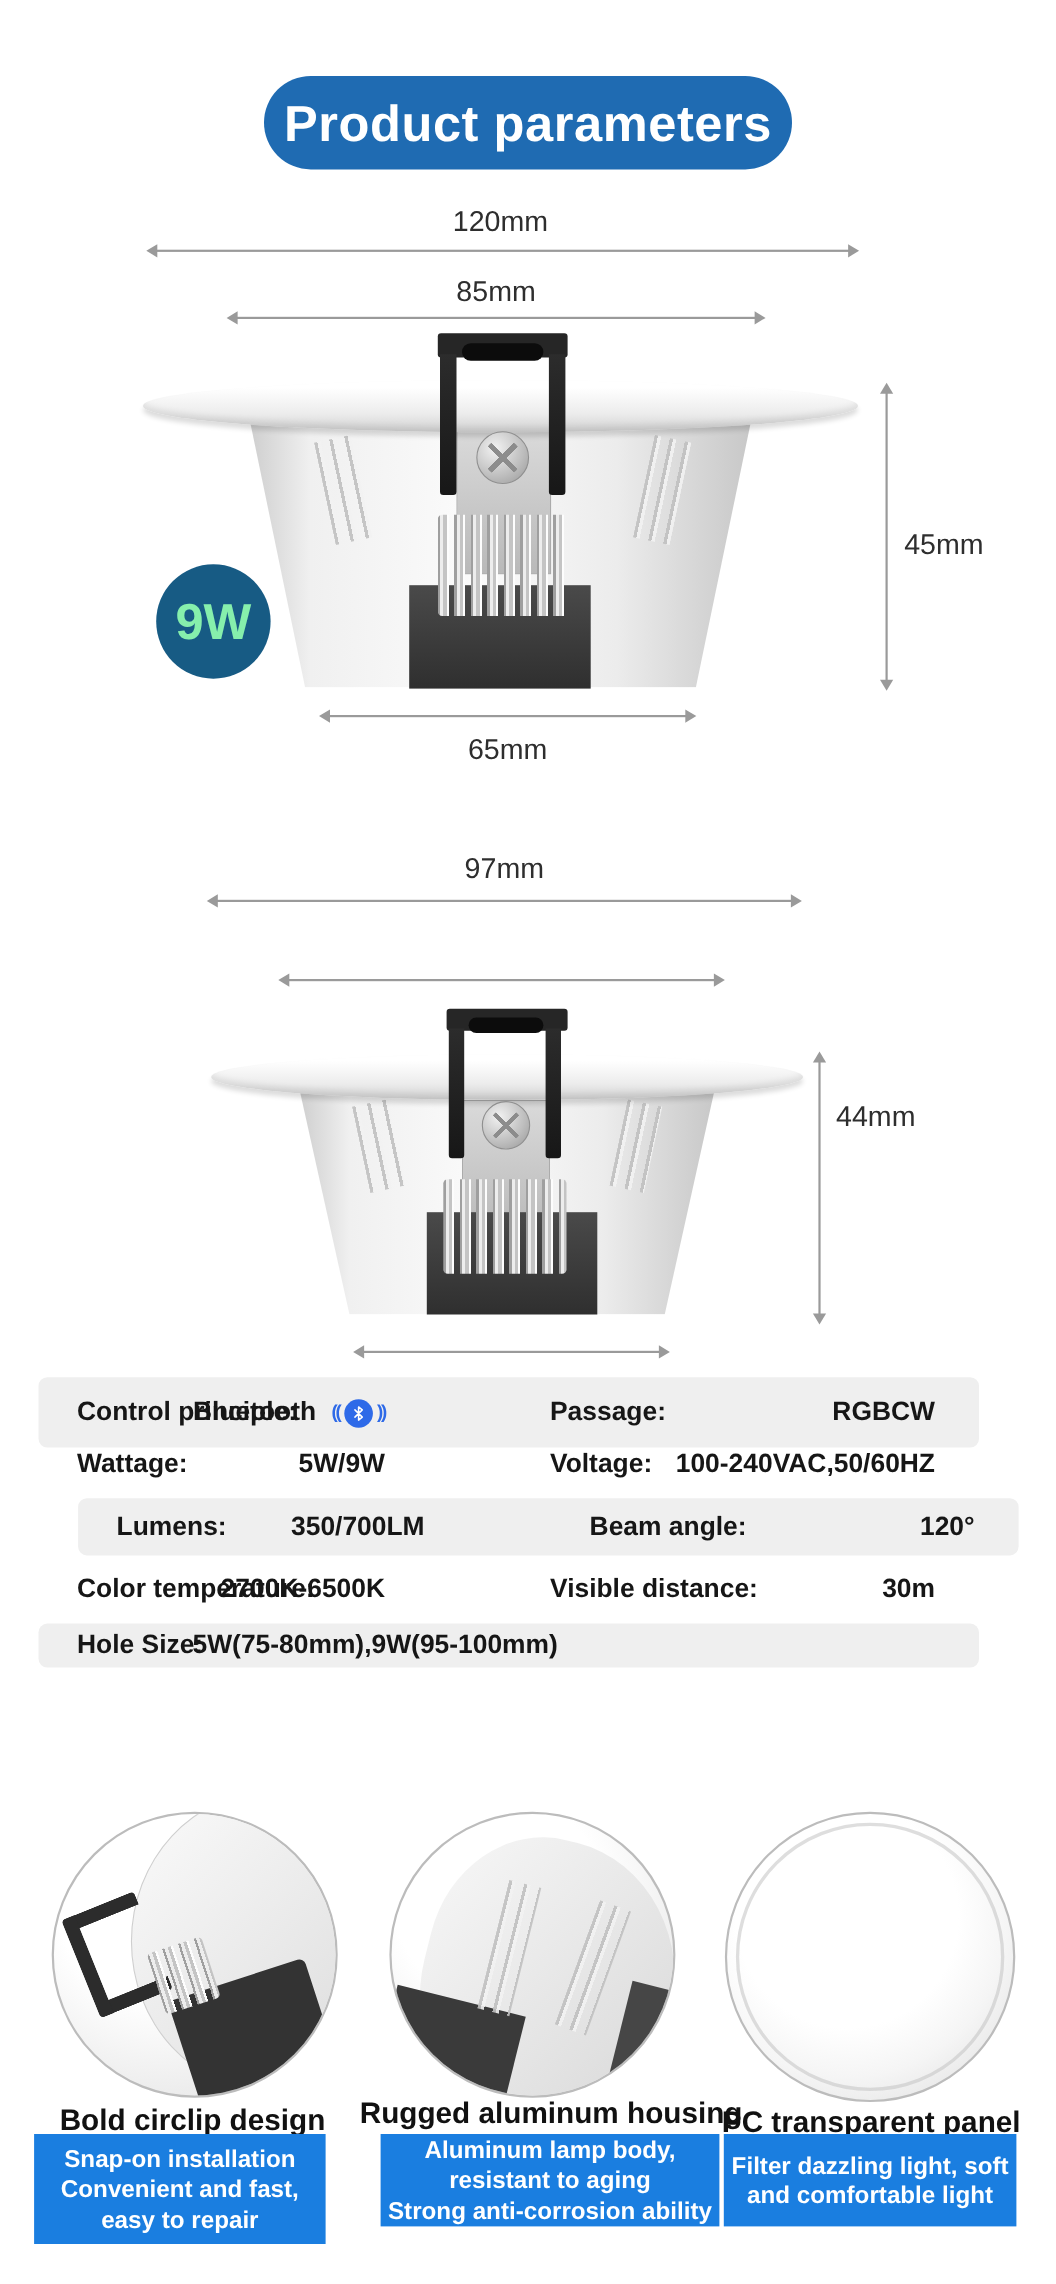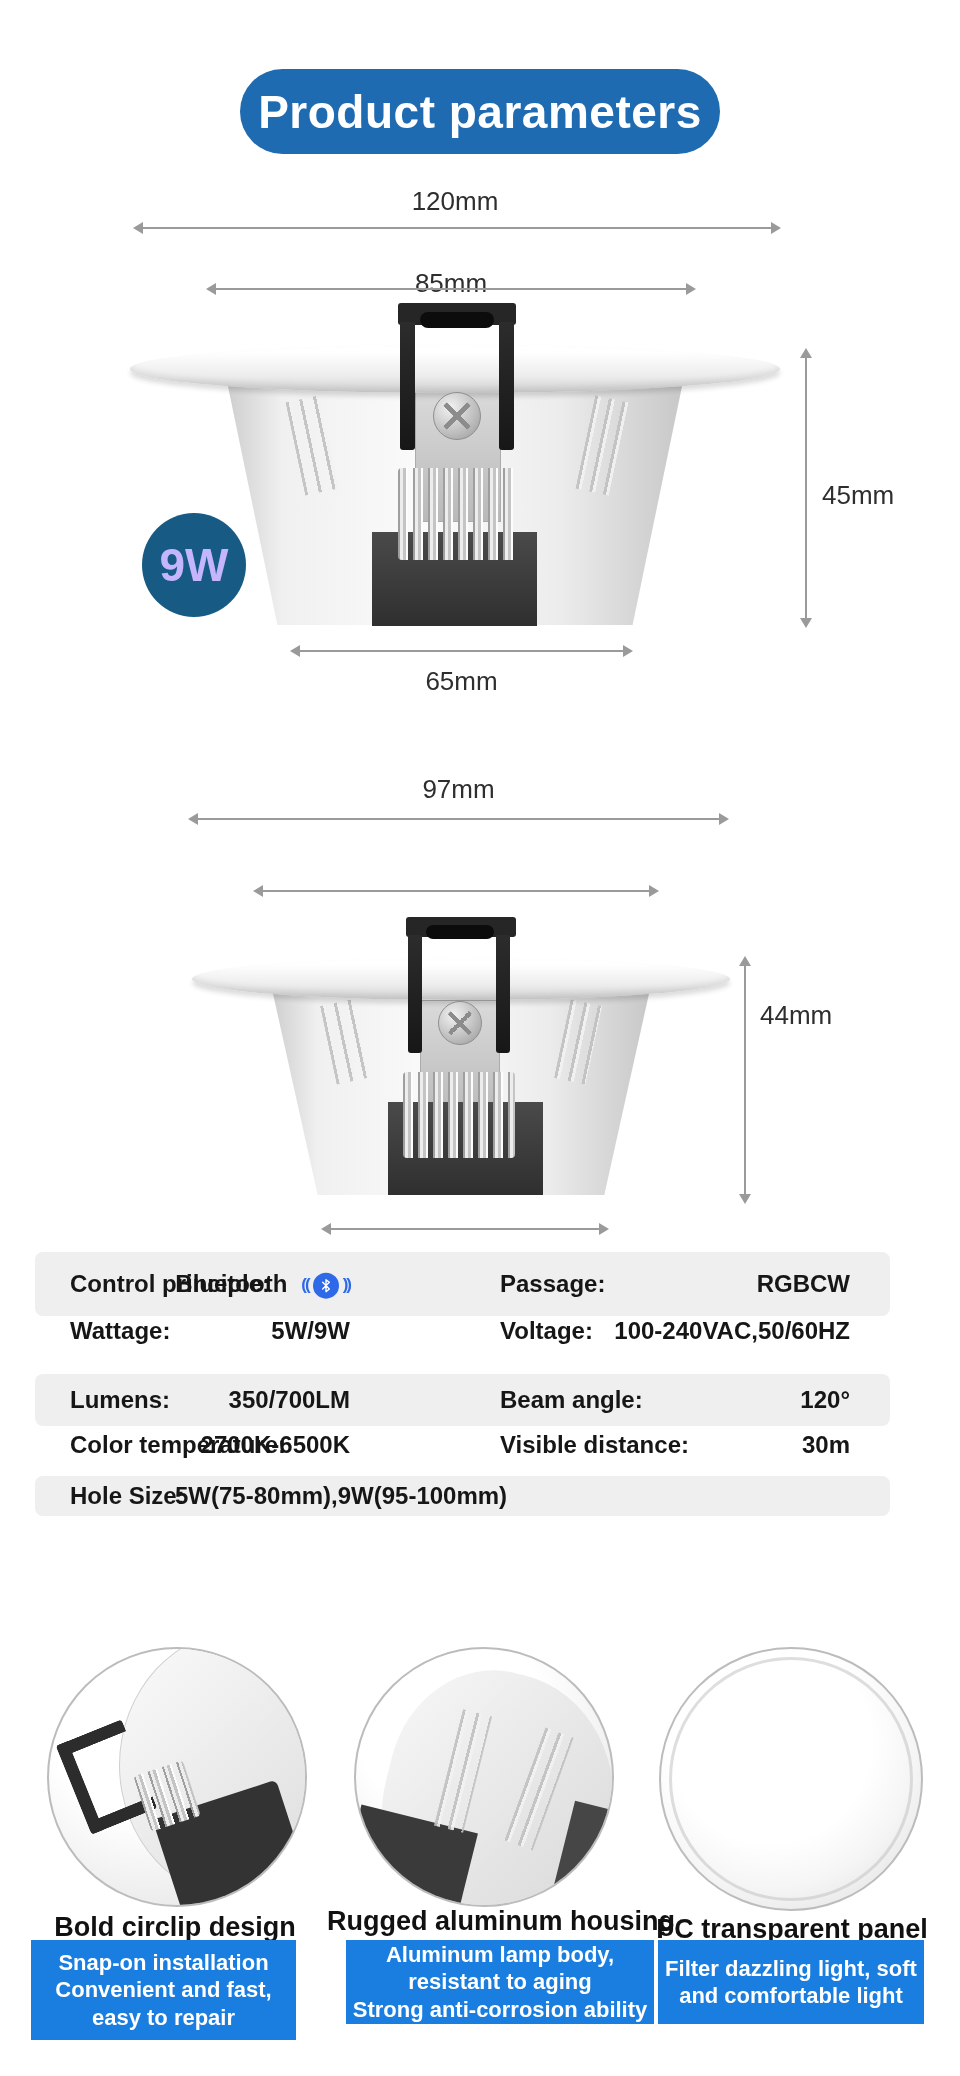--- a/index.html
+++ b/index.html
@@ -46,21 +46,21 @@
   .plate{background:linear-gradient(180deg,#dadada,#b9b9b9);border:1px solid #ababab;z-index:2;}
   .screw{border-radius:50%;border:1px solid #8f8f8f;z-index:4;
          background:radial-gradient(circle at 35% 32%,#f2f2f2,#bdbdbd 60%,#979797);}
   .screw::after{content:"";position:absolute;inset:6px;border-radius:50%;
          background:linear-gradient(45deg,transparent 45%,#8c8c8c 45% 55%,transparent 55%),
                     linear-gradient(-45deg,transparent 45%,#8c8c8c 45% 55%,transparent 55%);}
   .springs{z-index:4;border-radius:4px;
          background:repeating-linear-gradient(90deg,#9f9f9f 0 2px,#ededed 2px 5px,#c4c4c4 5px 8px,#fdfdfd 8px 10px,transparent 10px 15px);}
   .dark-panel{background:linear-gradient(180deg,#4a4a4a,#2f2f2f);z-index:2;}
   .badge{border-radius:50%;background:var(--badge-bg);display:flex;align-items:center;justify-content:center;z-index:7;}
-  .badge span{color:#c4b5fd;font-size:46px;font-weight:bold;}
+  .badge span{color:#86efac;font-size:46px;font-weight:bold;}
 
   
   .spec-table{left:35px;top:1252px;width:855px;height:271px;font-size:24px;font-weight:bold;color:#161616;}
   .spec-row{position:absolute;left:0;width:100%;}
   .spec-row.alt{background:var(--table-row-alt);border-radius:8px;}
   .spec-cell{position:absolute;top:50%;transform:translateY(-50%);white-space:nowrap;}
   .c1l{left:35px;}
   .c1v{right:540px;}
   .c2l{left:465px;}
   .c2v{right:40px;}
@@ -84,21 +84,21 @@
 
 <div id="page">
 
   <div class="abs title-pill">
     <span>Product parameters</span>
   </div>
 
   <div class="abs dim-label" style="left:155px;top:186px;width:600px;">120mm</div>
   <div class="abs dim-h" style="left:137px;top:227px;width:640px;"></div>
 
-  <div class="abs dim-label" style="left:210px;top:250px;width:482px;margin-top:18px;">85mm</div>
+  <div class="abs dim-label" style="left:210px;top:250px;width:482px;">85mm</div>
   <div class="abs dim-h" style="left:210px;top:288px;width:482px;"></div>
 
   <div>
     <div class="art lamp-body" style="left:215px;top:370px;width:480px;height:255px;clip-path:polygon(2% 0,98% 0,87% 100%,13% 100%);"></div>
     <div class="art fins" style="left:295px;top:398px;width:34px;height:95px;transform:rotate(-12deg);"></div>
     <div class="art fins" style="left:585px;top:398px;width:34px;height:95px;transform:rotate(12deg);"></div>
     <div class="art flange" style="left:130px;top:345px;width:650px;height:48px;"></div>
     <div class="art plate" style="left:415px;top:390px;width:84px;height:130px;"></div>
     <div class="art clip-bar" style="left:398px;top:303px;width:118px;height:22px;"></div>
     <div class="art clip-slot" style="left:420px;top:312px;width:74px;height:16px;"></div>
@@ -165,21 +165,21 @@
       <span class="spec-cell c2v">RGBCW</span>
     </div>
 
     <div class="spec-row" style="top:48px;height:62px;">
       <span class="spec-cell c1l">Wattage:</span>
       <span class="spec-cell c1v">5W/9W</span>
       <span class="spec-cell c2l">Voltage:</span>
       <span class="spec-cell c2v">100-240VAC,50/60HZ</span>
     </div>
 
-    <div class="spec-row alt" style="top:122px;height:52px;">
+    <div class="spec-row alt" style="top:110px;height:52px;margin-left:36px;">
       <span class="spec-cell c1l">Lumens:</span>
       <span class="spec-cell c1v">350/700LM</span>
       <span class="spec-cell c2l">Beam angle:</span>
       <span class="spec-cell c2v">120°</span>
     </div>
 
     <div class="spec-row" style="top:162px;height:62px;">
       <span class="spec-cell c1l">Color temperature:</span>
       <span class="spec-cell c1v">2700K-6500K</span>
       <span class="spec-cell c2l">Visible distance:</span>

